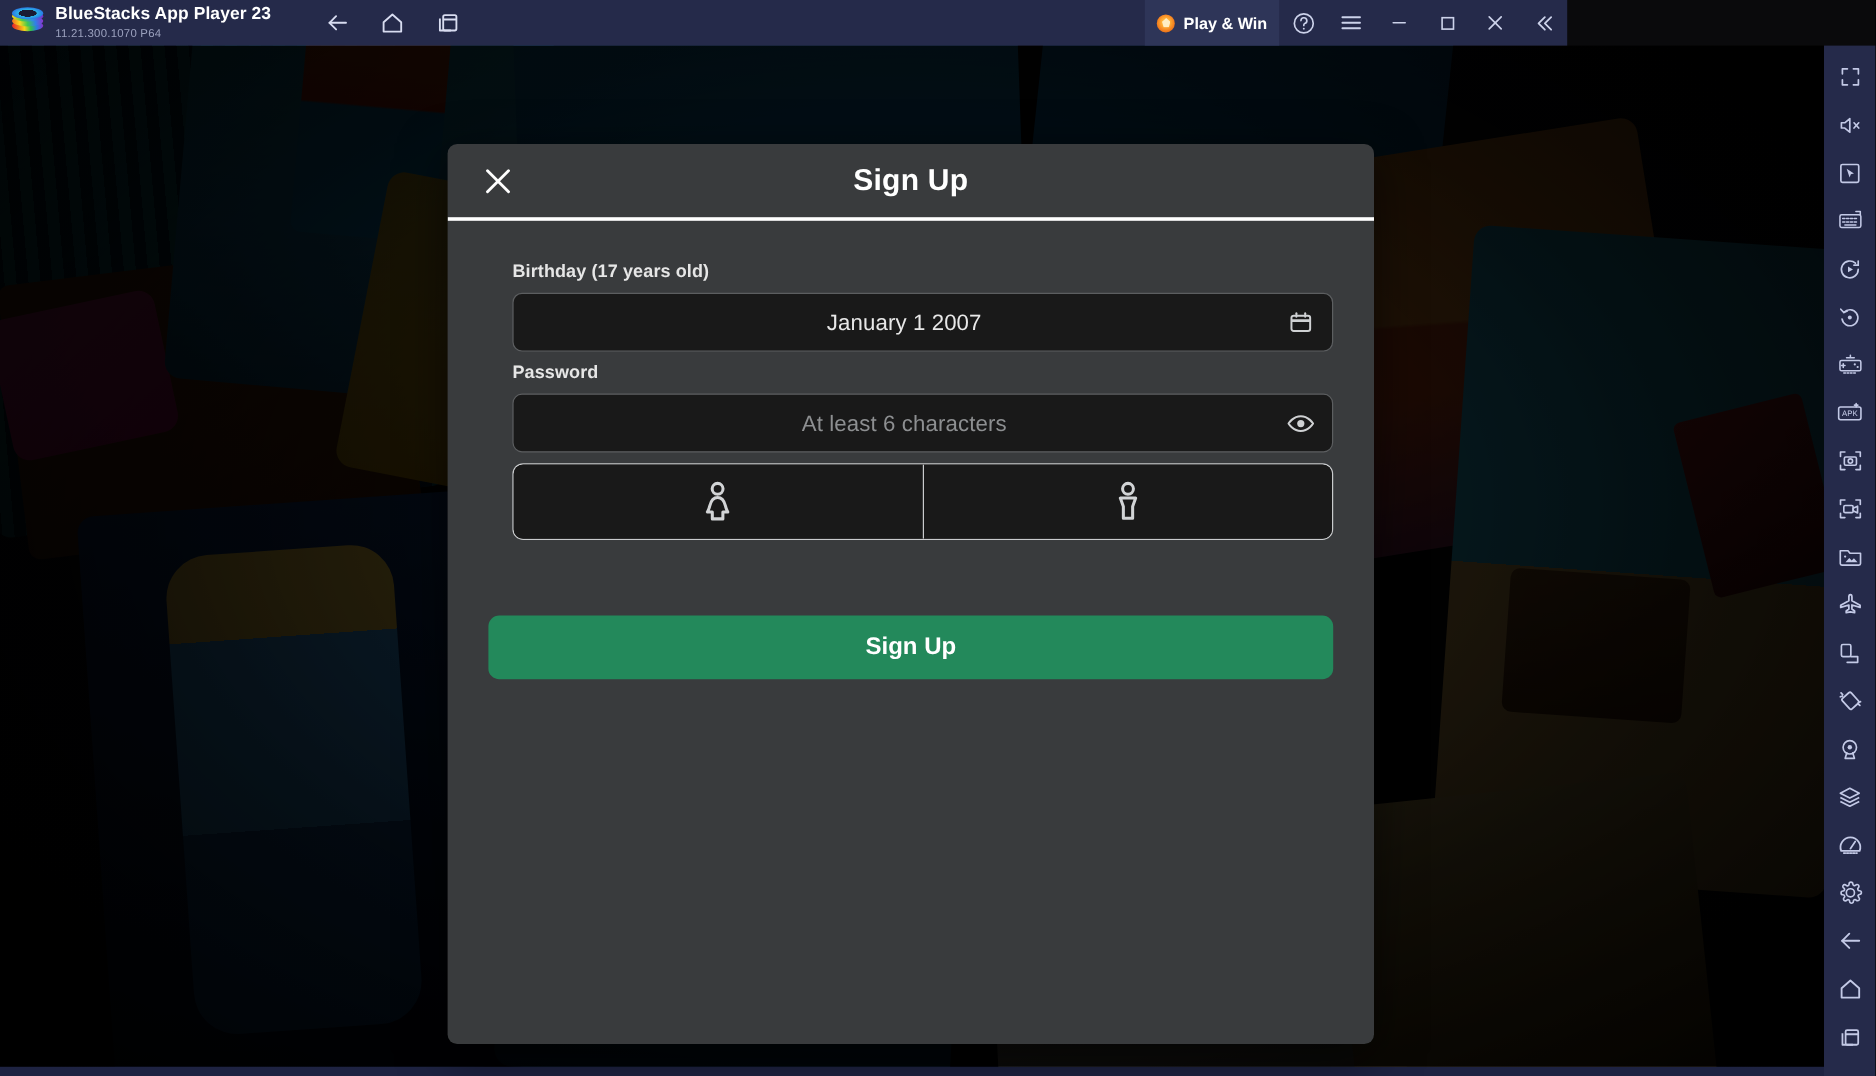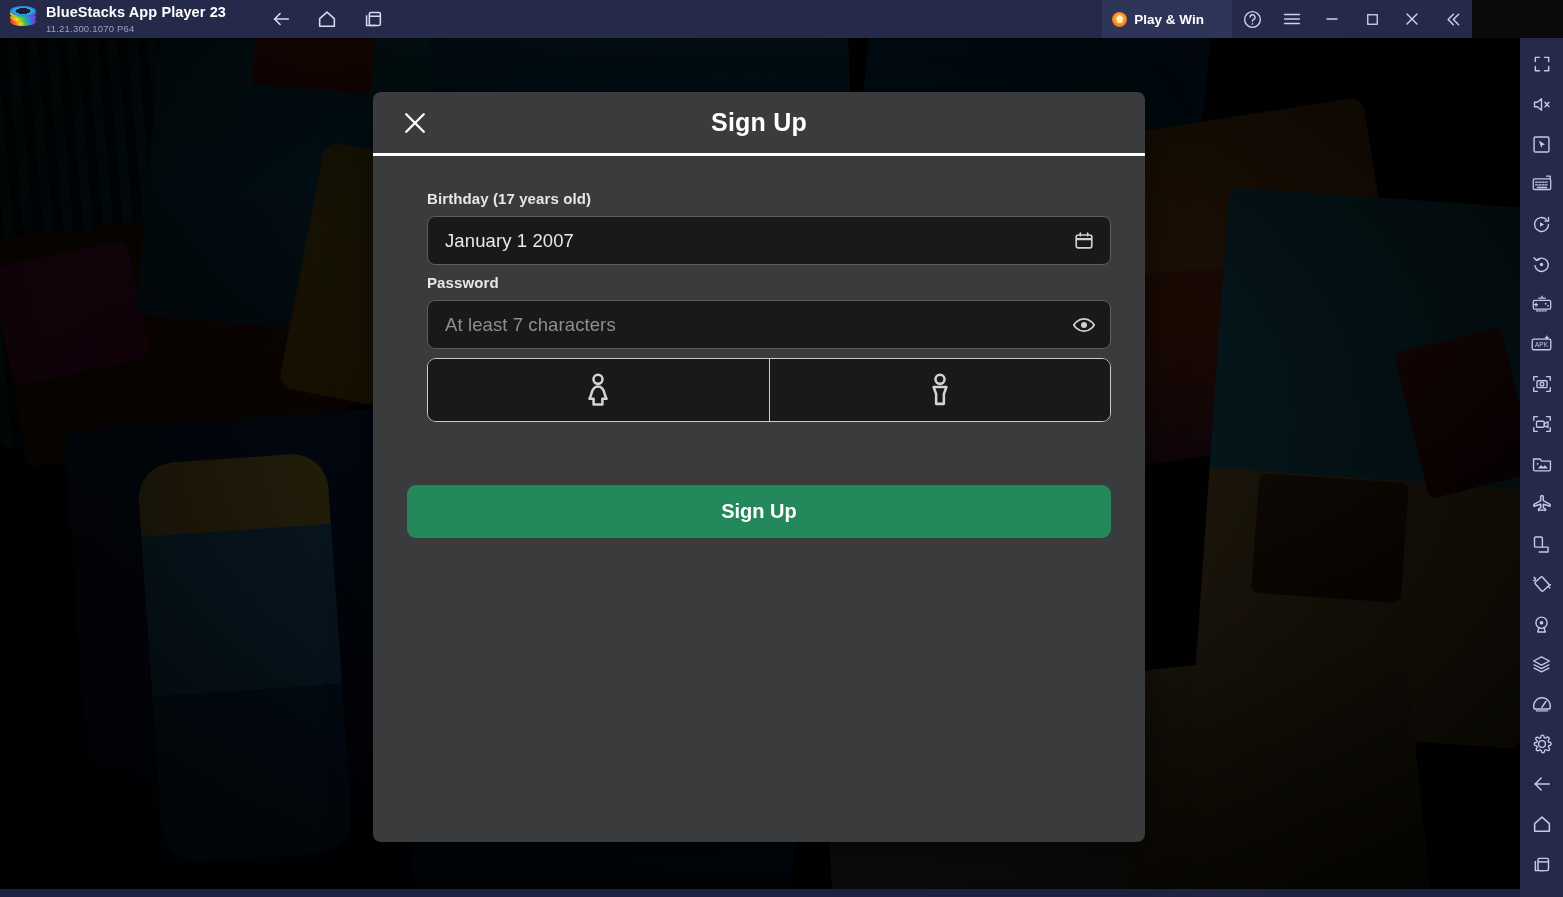--- a/index.html
+++ b/index.html
@@ -13,21 +13,21 @@
   
   #app {
     position: relative;
     width: 1563px; height: 897px;
     background: #0a0a0c;
   }
 
   
   #titlebar {
     position: absolute; left: 0; top: 0;
-    width: 1472px; height: 38px;
+    width: 1306px; height: 38px;
     background: #252a4a;
     display: flex; align-items: center;
     z-index: 40;
   }
   .bs-logo {
     width: 26px; height: 26px;
     margin-left: 10px; margin-right: 10px;
     position: relative; flex: none;
   }
   .bs-logo i {
@@ -47,21 +47,21 @@
   .tb-nav { display: flex; align-items: center; margin-left: 40px; gap: 16px; }
   .tb-btn {
     width: 30px; height: 30px;
     display: flex; align-items: center; justify-content: center;
     color: #d8dcf0; cursor: pointer; border-radius: 3px;
   }
 
   .tb-right { margin-left: auto; display: flex; align-items: center; height: 38px; }
   .playwin {
     display: flex; align-items: center; gap: 7px;
-    height: 38px; padding: 0 28px 0 10px;
+    height: 38px; padding: 0 10px 0 10px;
     background: #2e3558; cursor: pointer;
   }
   .playwin-badge {
     width: 15px; height: 15px; border-radius: 50%;
     background: radial-gradient(circle at 50% 45%, #ffb238 0 30%, #f58220 60%, #d1590d 100%);
     position: relative; flex: none;
   }
   .playwin-badge::after {
     content: ""; position: absolute; left: 4px; top: 3.5px;
     width: 7px; height: 8px; border-radius: 2px 2px 1px 1px;
@@ -146,21 +146,21 @@
   }
   .sb-item {
     width: 43px; height: 40px;
     display: flex; align-items: center; justify-content: center;
     color: #c3c9e6; cursor: pointer; flex: none;
   }
 
   
   #dialog {
     position: absolute;
-    left: 373px; top: 92px;
+    left: 373px; top: 120px;
     width: 772px; height: 750px;
     background: #393b3d;
     border-radius: 8px;
     overflow: hidden;
     z-index: 20;
     box-shadow: 0 10px 40px rgba(0,0,0,.55);
   }
   #dlg-header {
     position: relative;
     height: 64px;
@@ -184,20 +184,21 @@
   }
   .input-box {
     position: relative;
     height: 49px;
     background: #191919;
     border: 1px solid #5c5e60;
     border-radius: 8px;
     display: flex; align-items: center;
     padding: 0 48px 0 17px;
     cursor: text;
+    justify-content: center;
   }
   .input-val { font-size: 18.5px; color: #e8e8e8; letter-spacing: .1px; }
   .input-val.placeholder { color: #8d8f91; }
   .in-icon {
     position: absolute; right: 13px; top: 50%; transform: translateY(-50%);
     width: 26px; height: 26px;
     display: flex; align-items: center; justify-content: center;
     color: #cfd1d3; cursor: pointer;
   }
 
@@ -372,21 +373,21 @@
               <line x1="16" y1="3.4" x2="16" y2="6.4" stroke-linecap="round"></line>
             </svg>
           </span>
         </div>
       </div>
 
 
       <div class="field">
         <div class="field-label">Password</div>
         <div class="input-box">
-          <span class="input-val placeholder">At least 7 characters</span>
+          <span class="input-val placeholder">At least 6 characters</span>
           <span class="in-icon">
             <svg width="24" height="24" viewBox="0 0 24 24" fill="none" stroke="currentColor" stroke-width="1.7" stroke-linejoin="round">
               <path d="M1.8 12S5.4 5.8 12 5.8 22.2 12 22.2 12 18.6 18.2 12 18.2 1.8 12 1.8 12z"></path>
               <circle cx="12" cy="12" r="3" fill="currentColor" stroke="none"></circle>
             </svg>
           </span>
         </div>
       </div>
 
       <div class="field">

